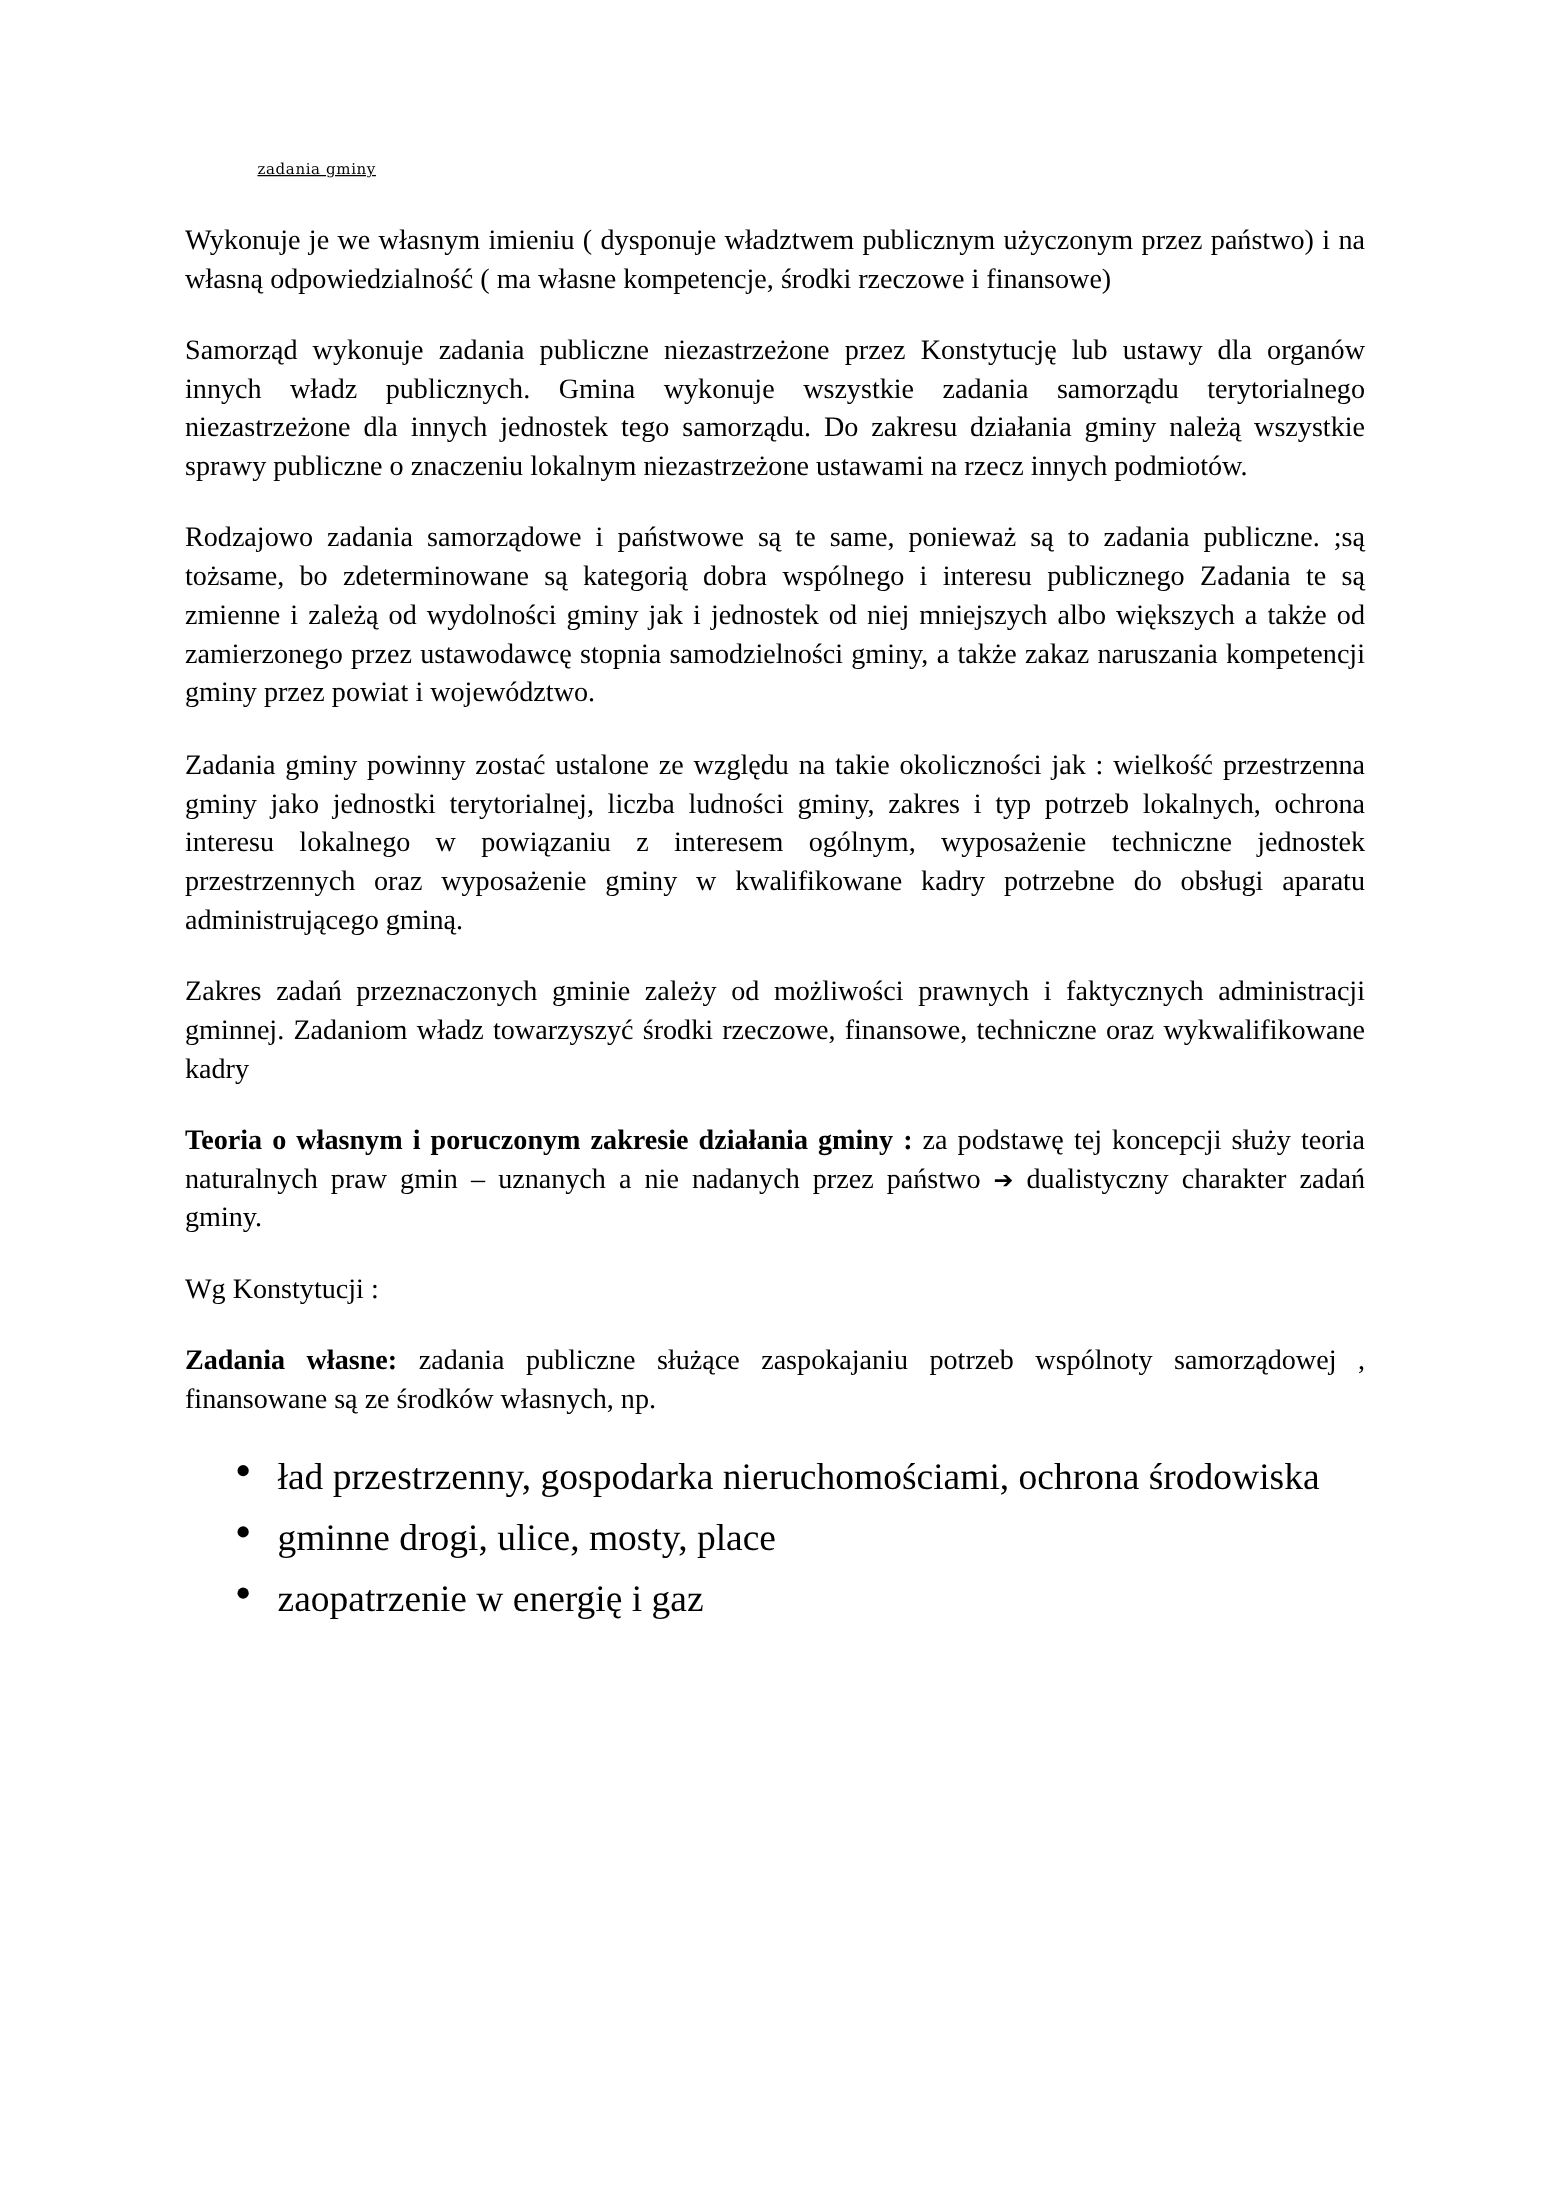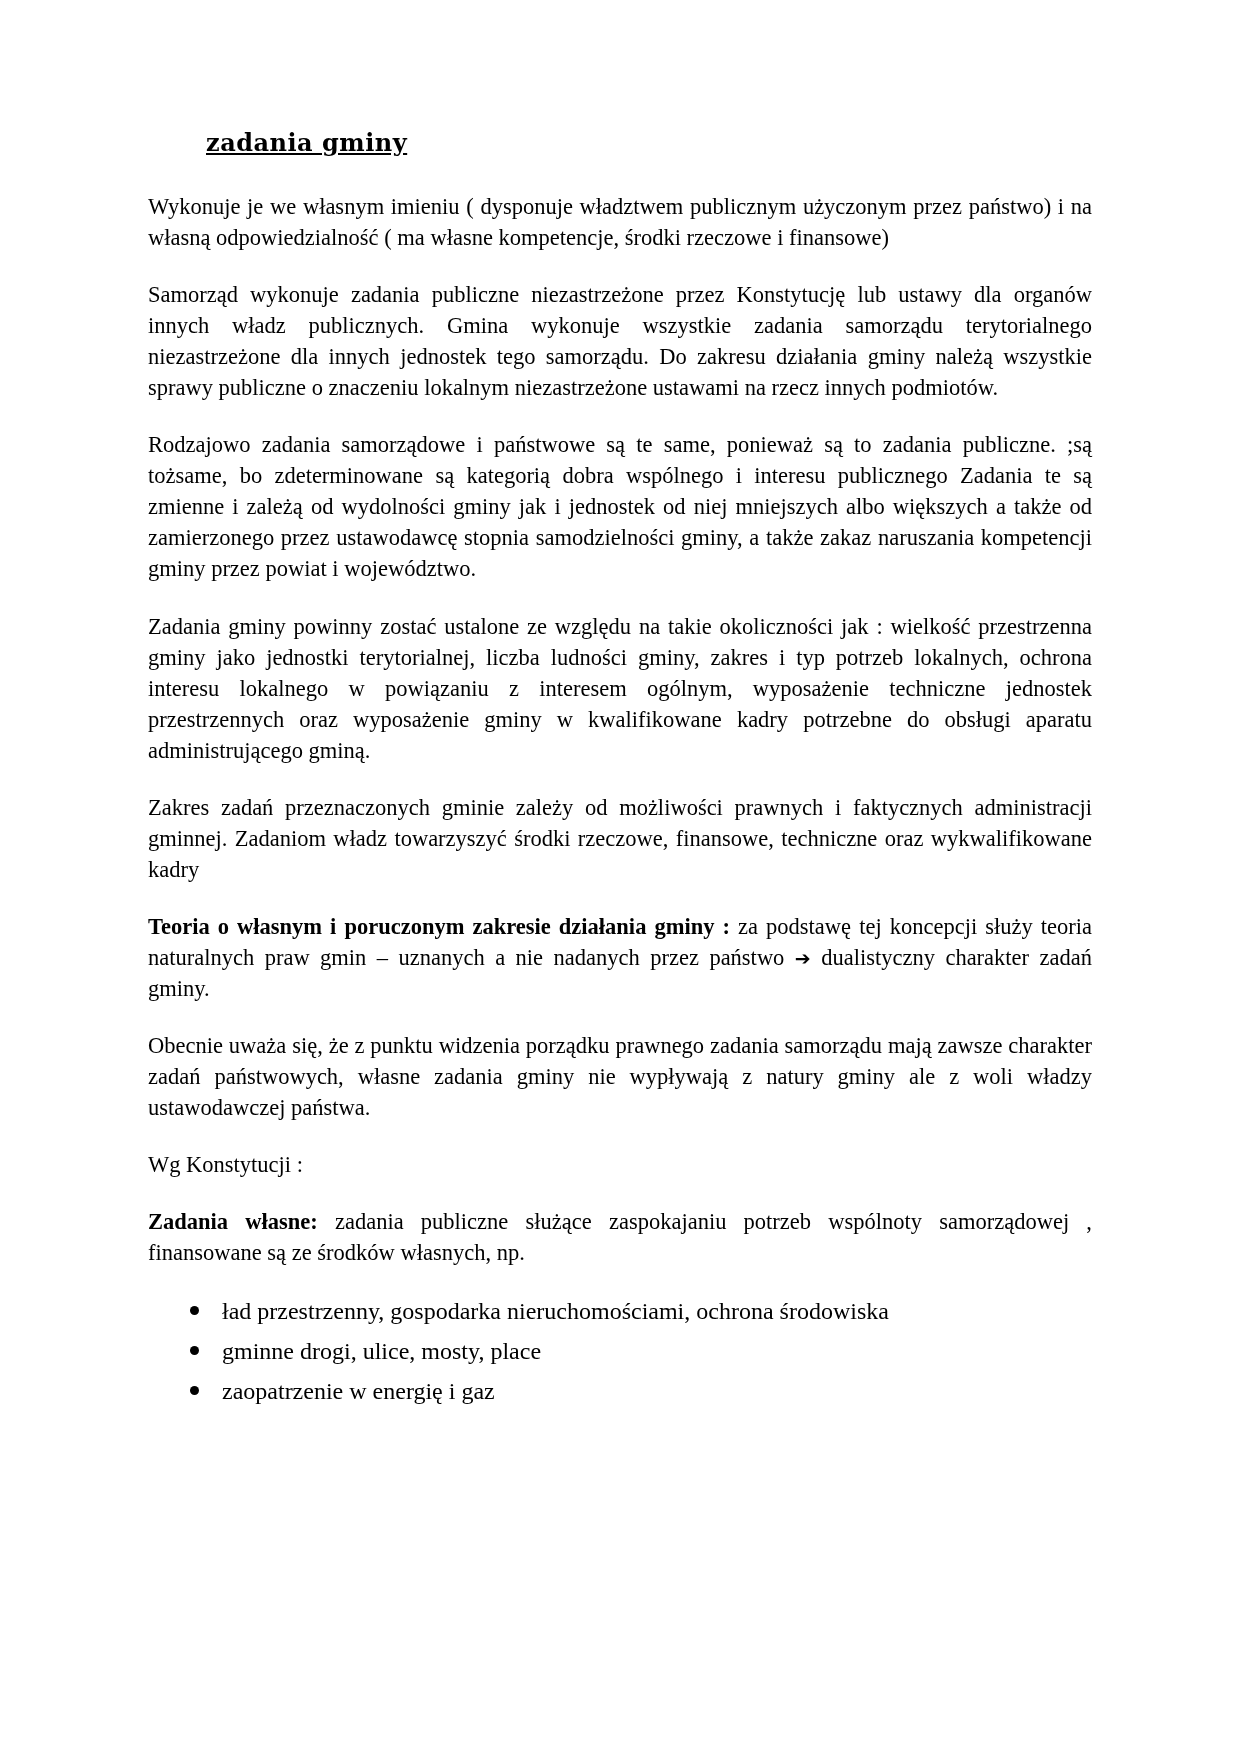--- a/index.html
+++ b/index.html
@@ -15,22 +15,22 @@
   }
   .page {
     position: relative;
     width: 1240px;
     height: 1754px;
     box-sizing: border-box;
     padding: 128px 148px 60px 148px;
   }
   .doc-title {
     font-family: "DejaVu Serif", serif;
-    font-weight: bold;
-    font-size: 24px;
+    font-weight: normal;
+    font-size: 12px;
     text-decoration: underline;
     letter-spacing: 0.5px;
     margin: 0 0 34px 58px;
   }
   p.para {
     font-size: 22.5px;
     line-height: 1.38;
     text-align: justify;
     margin: 0 0 26px 0;
   }
@@ -41,21 +41,21 @@
     font-family: "DejaVu Sans", sans-serif;
     font-size: 19px;
   }
   ul.bullets {
     list-style: none;
     margin: 6px 0 0 0;
     padding: 0;
   }
   ul.bullets li {
     position: relative;
-    font-size: 24px;
+    font-size: 30px;
     line-height: 1.46;
     padding-left: 74px;
     margin-bottom: 5px;
   }
   ul.bullets li::before {
     content: "";
     position: absolute;
     left: 42px;
     top: 12px;
     width: 9px;
@@ -72,21 +72,20 @@
   <h1 class="doc-title">zadania gminy</h1>
 
   <p class="para">Wykonuje je we własnym imieniu ( dysponuje władztwem publicznym użyczonym przez państwo) i na własną odpowiedzialność ( ma własne kompetencje, środki rzeczowe i finansowe)</p>
   <p class="para">Samorząd wykonuje zadania publiczne niezastrzeżone przez Konstytucję lub ustawy dla organów innych władz publicznych. Gmina wykonuje wszystkie zadania samorządu terytorialnego niezastrzeżone dla innych jednostek tego samorządu. Do zakresu działania gminy należą wszystkie sprawy publiczne o znaczeniu lokalnym niezastrzeżone ustawami na rzecz innych podmiotów.</p>
   <p class="para">Rodzajowo zadania samorządowe i państwowe są te same, ponieważ są to zadania publiczne. ;są tożsame, bo zdeterminowane są kategorią dobra wspólnego i interesu publicznego Zadania te są zmienne i zależą od wydolności gminy jak i jednostek od niej mniejszych albo większych a także od zamierzonego przez ustawodawcę stopnia samodzielności gminy, a także zakaz naruszania kompetencji gminy przez powiat i województwo.</p>
   <p class="para">Zadania gminy powinny zostać ustalone ze względu na takie okoliczności jak : wielkość przestrzenna gminy jako jednostki terytorialnej, liczba ludności gminy, zakres i typ potrzeb lokalnych, ochrona interesu lokalnego w powiązaniu z interesem ogólnym, wyposażenie techniczne jednostek przestrzennych oraz wyposażenie gminy w kwalifikowane kadry potrzebne do obsługi aparatu administrującego gminą.</p>
   <p class="para">Zakres zadań przeznaczonych gminie zależy od możliwości prawnych i faktycznych administracji gminnej. Zadaniom władz towarzyszyć środki rzeczowe, finansowe, techniczne oraz wykwalifikowane kadry</p>
 
   <p class="para"><span class="bold">Teoria o własnym i poruczonym zakresie działania gminy :</span><span> za podstawę tej koncepcji służy teoria naturalnych praw gmin – uznanych a nie nadanych przez państwo </span><span class="arrow">➔</span><span> dualistyczny charakter zadań gminy.</span></p>
 
-  <p class="para">Obecnie uważa się, że z punktu widzenia porządku prawnego zadania samorządu mają zawsze charakter zadań państwowych, własne zadania gminy nie wypływają z natury gminy ale z woli władzy ustawodawczej państwa.</p>
   <p class="para">Wg Konstytucji :</p>
 
   <p class="para"><span class="bold">Zadania własne:</span><span> zadania publiczne służące zaspokajaniu potrzeb wspólnoty samorządowej , finansowane są ze środków własnych, np.</span></p>
 
   <ul class="bullets">
     <li>ład przestrzenny, gospodarka nieruchomościami, ochrona środowiska</li>
     <li>gminne drogi, ulice, mosty, place</li>
     <li>zaopatrzenie w energię i gaz</li>
   </ul>
 

